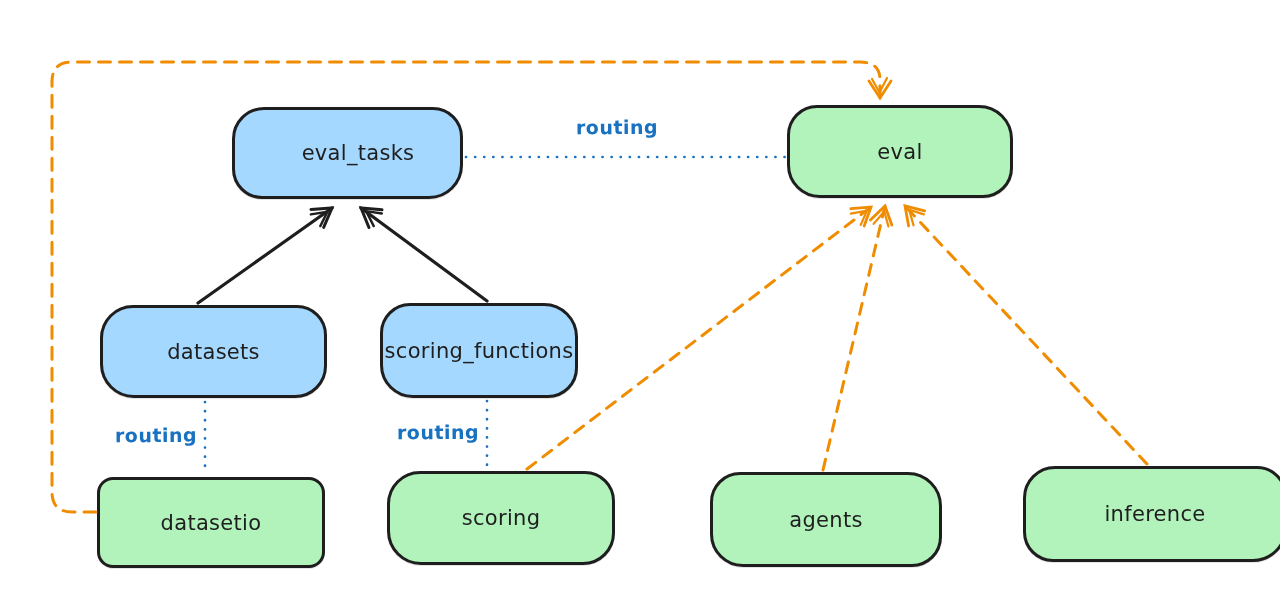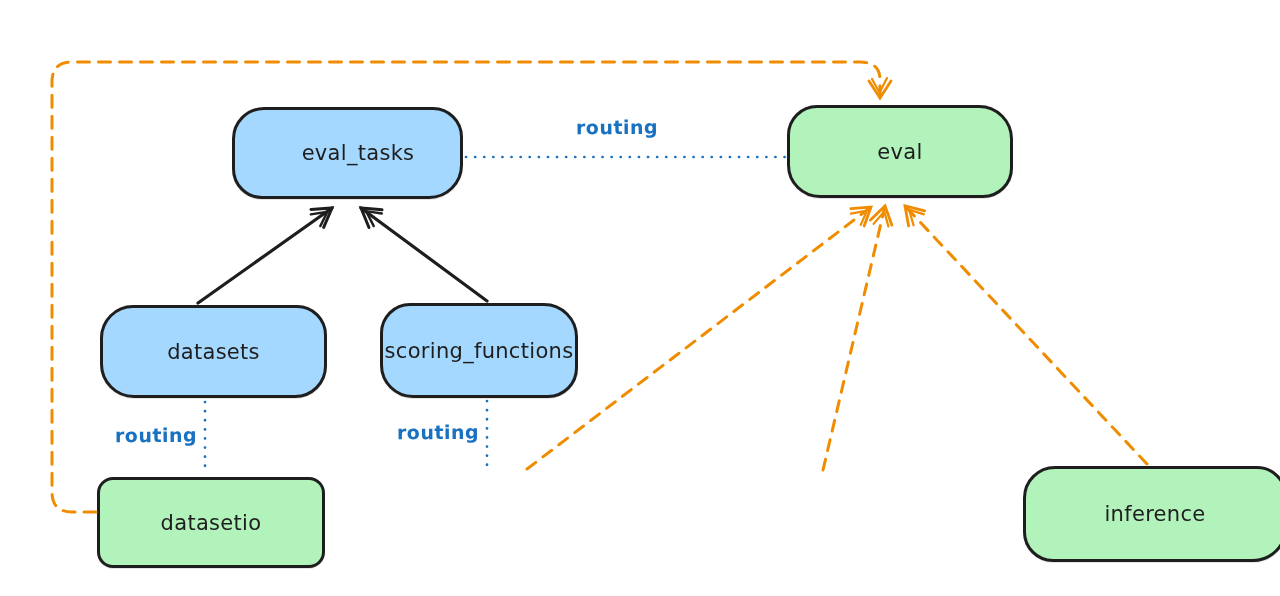--- a/index.html
+++ b/index.html
@@ -110,20 +110,26 @@
   </div>
   <div class="node blue r3" id="n-datasets">
     <span class="node-label">datasets</span>
   </div>
   <div class="node blue r2" id="n-scoring_functions">
     <span class="node-label">scoring_functions</span>
   </div>
   <div class="node green r1" id="n-datasetio">
     <span class="node-label">datasetio</span>
   </div>
+  <div class="node green r3" id="n-scoring">
+    <span class="node-label">scoring</span>
+  </div>
+  <div class="node green r2" id="n-agents">
+    <span class="node-label">agents</span>
+  </div>
   <div class="node green r1" id="n-inference">
     <span class="node-label">inference</span>
   </div>
 
   <div class="edge-label" id="el-top">routing</div>
   <div class="edge-label" id="el-left">routing</div>
   <div class="edge-label" id="el-middle">routing</div>
 
 </div>
 

